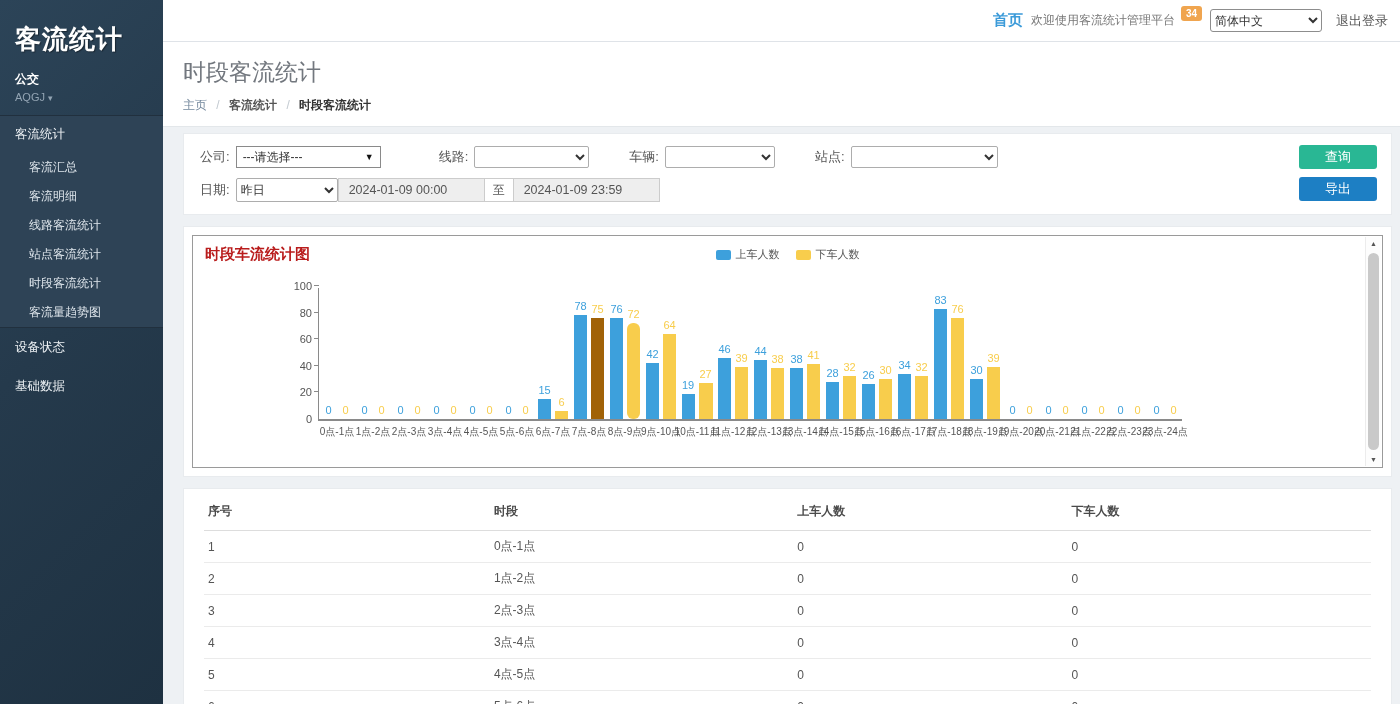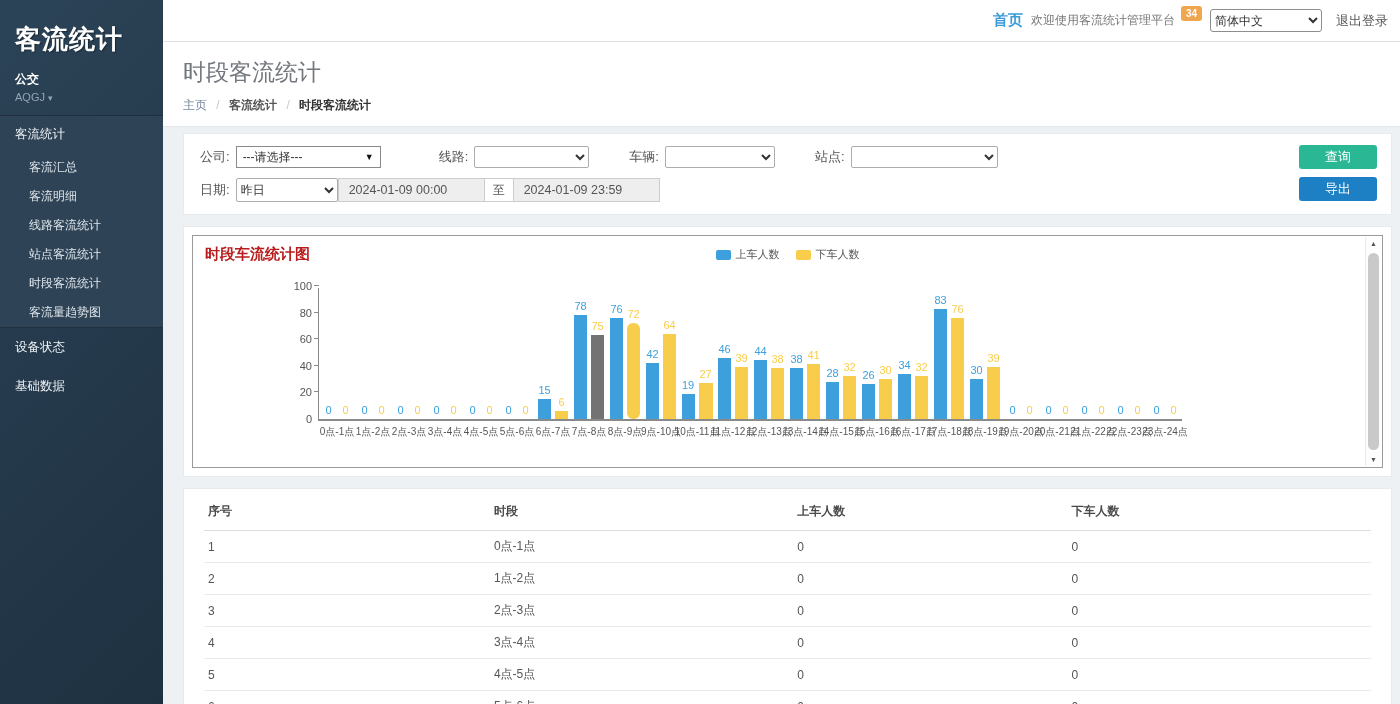--- a/index.html
+++ b/index.html
@@ -269,21 +269,21 @@
                 <span class="val" style="color: rgb(248, 205, 76);">6</span>
               </div>
             </div>
             <div class="xlab" style="left: 216px;">
               <span>6点-7点</span>
             </div>
             <div class="bar-group" style="left: 252px;">
               <div class="bar" style="height: 103.74px; background: rgb(61, 160, 220);">
                 <span class="val" style="color: rgb(61, 160, 220);">78</span>
               </div>
-              <div class="bar" style="height: 84px; background: #737373;">
+              <div class="bar" style="height: 101px; background: #a16207;">
                 <span class="val" style="color: rgb(248, 205, 76);">75</span>
               </div>
             </div>
             <div class="xlab" style="left: 252px;">
               <span>7点-8点</span>
             </div>
             <div class="bar-group" style="left: 288px;">
               <div class="bar" style="height: 101.08px; background: rgb(61, 160, 220);">
                 <span class="val" style="color: rgb(61, 160, 220);">76</span>
               </div>

